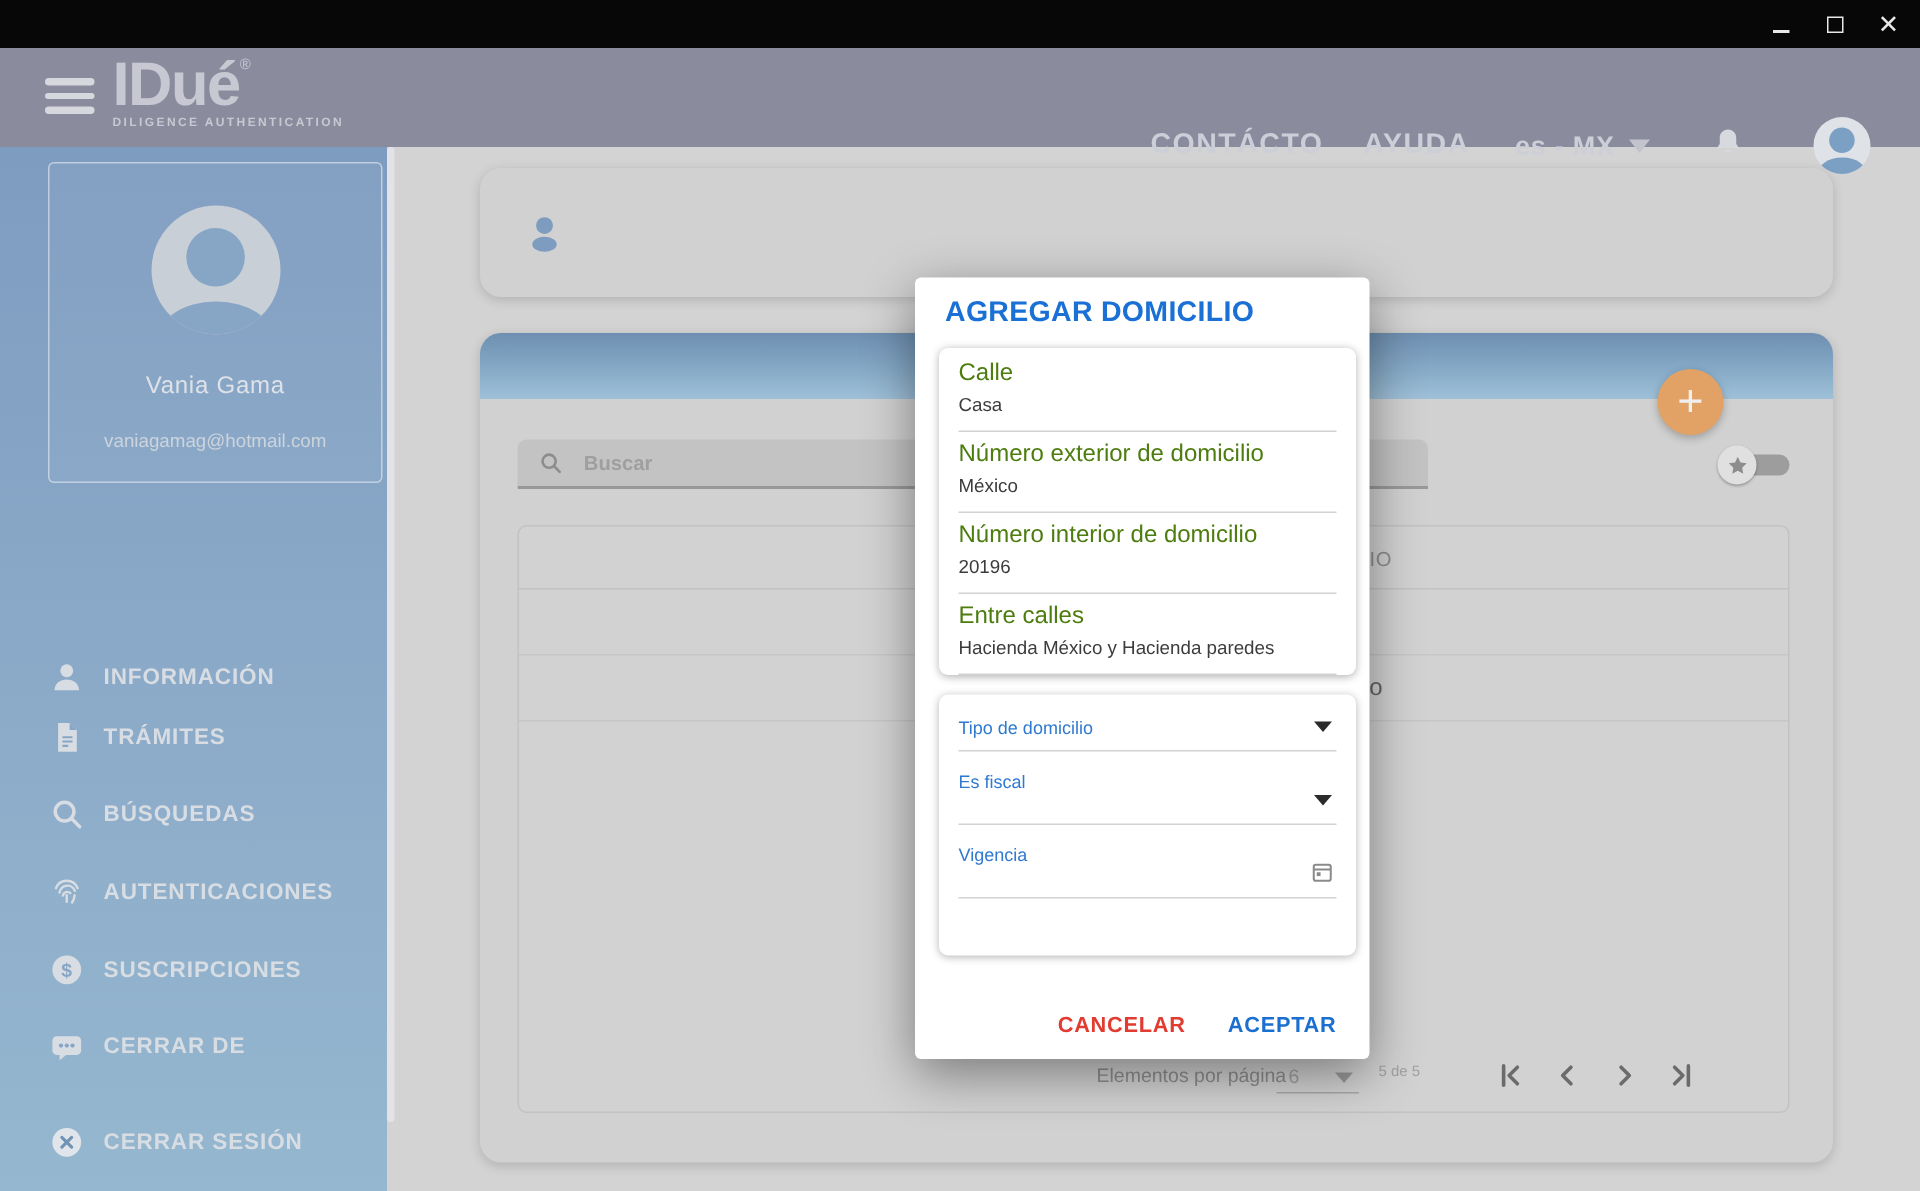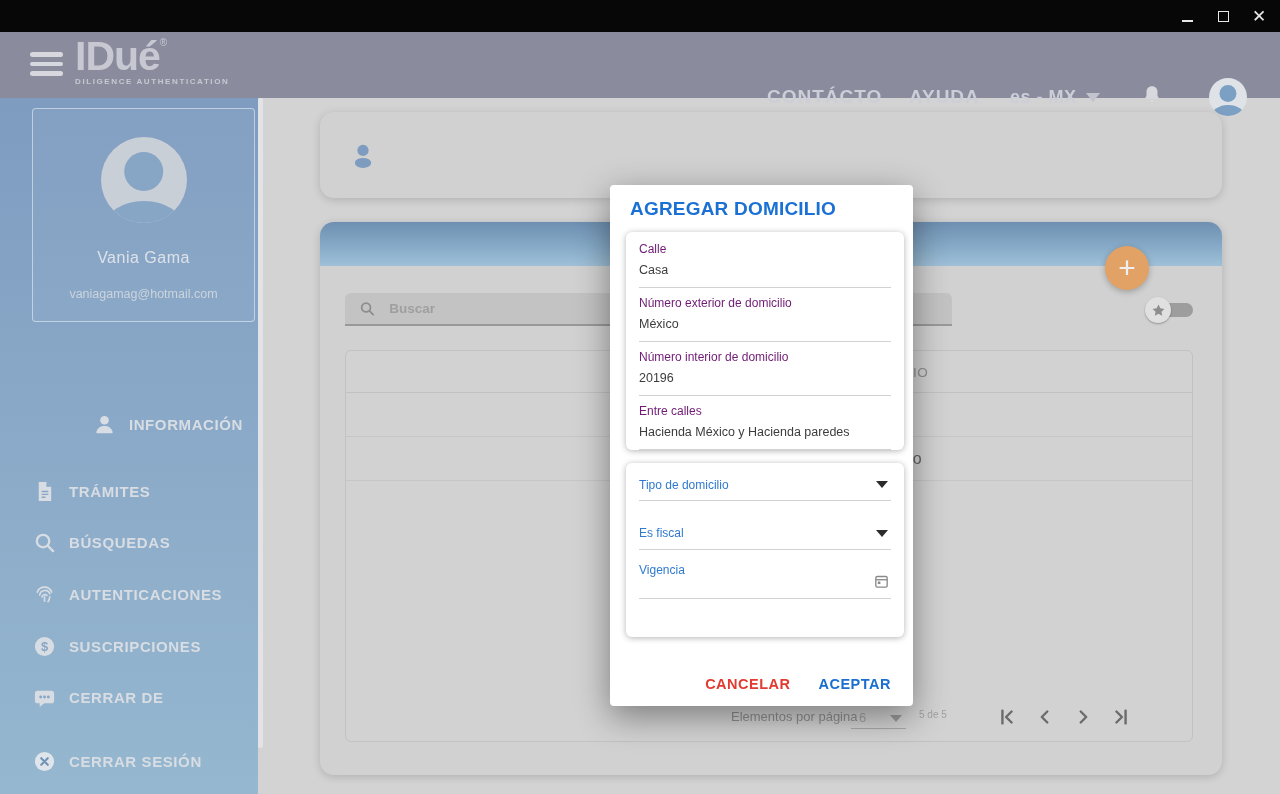--- a/index.html
+++ b/index.html
@@ -101,26 +101,26 @@
   .pg-next{left:726px;}
   .pg-last{left:764px;}
 
   
   .modal{left:610px;top:185px;width:303px;height:521px;background:#ffffff;border-radius:4px;box-shadow:0 10px 34px rgba(0,0,0,0.42);z-index:10;}
   .modal-title{position:absolute;left:20px;top:13px;font-size:19px;font-weight:bold;color:#1a70d4;letter-spacing:0.2px;}
   .m-card{position:absolute;left:16px;right:9px;background:#fff;border-radius:6px;box-shadow:0 1px 6px rgba(0,0,0,0.3);}
   .m-card1{top:47px;height:218px;padding-top:2px;}
   .m-card2{top:278px;height:174px;}
   .txt-field{margin:0 13px;border-bottom:1px solid #d2d2d2;padding:8px 0 9px;cursor:text;}
-  .txt-field .flabel{font-size:12px;color:#701a75;line-height:14px;}
+  .txt-field .flabel{font-size:16px;color:#4d7c0f;line-height:14px;}
   .txt-field .fvalue{font-size:12.5px;color:#3c3c3c;line-height:15px;margin-top:7px;}
   .sel-row{position:relative;margin:0 13px;border-bottom:1px solid #d2d2d2;cursor:pointer;}
   .sel-row .flabel{position:absolute;left:0;font-size:12px;color:#2f7ad0;}
   .sel-1{height:38px;}.sel-1 .flabel{top:15px;}
-  .sel-2{height:49px;}.sel-2 .flabel{top:13px;margin-top:12px;}
+  .sel-2{height:49px;}.sel-2 .flabel{top:13px;}
   .sel-3{height:49px;}.sel-3 .flabel{top:13px;}
   .sel-caret{position:absolute;right:3px;bottom:12px;border-left:6px solid transparent;border-right:6px solid transparent;border-top:7px solid #2b2b2b;}
   .sel-cal{position:absolute;right:1px;bottom:8px;width:17px;height:17px;}
   .modal-actions{position:absolute;right:22px;bottom:14px;display:flex;gap:28px;}
   .m-btn{font-size:14.5px;font-weight:bold;letter-spacing:0.5px;cursor:pointer;background:none;border:none;font-family:"Liberation Sans",sans-serif;padding:0;}
   .btn-cancel{color:#e23b30;}
   .btn-accept{color:#1a6fd0;}
 </style>
 </head>
 <body>
@@ -168,21 +168,21 @@
   <div class="abs sidebar">
     <div class="abs profile-card">
       <div class="profile-avatar">
           <div class="head"></div>
           <div class="body"></div>
         </div>
       <div class="profile-name">Vania Gama</div>
       <div class="profile-email">vaniagamag@hotmail.com</div>
     </div>
 
-    <div class="abs side-item" style="top:313px;justify-content:flex-end;">
+    <div class="abs side-item" style="top:340px;">
       <svg viewBox="0 0 24 24" fill="currentColor">
           <circle cx="12" cy="7.5" r="4.5"></circle>
           <path d="M3.5 21c0-4.7 3.8-7.5 8.5-7.5s8.5 2.8 8.5 7.5z"></path>
         </svg>
       <span class="lbl">INFORMACIÓN</span>
     </div>
     <div class="abs side-item" style="top:380px;">
       <svg viewBox="0 0 24 24">
           <path d="M6 2h8l5 5v15H6z" fill="currentColor"></path>
           <path d="M14 2v5h5z" fill="#87a6c5"></path>

